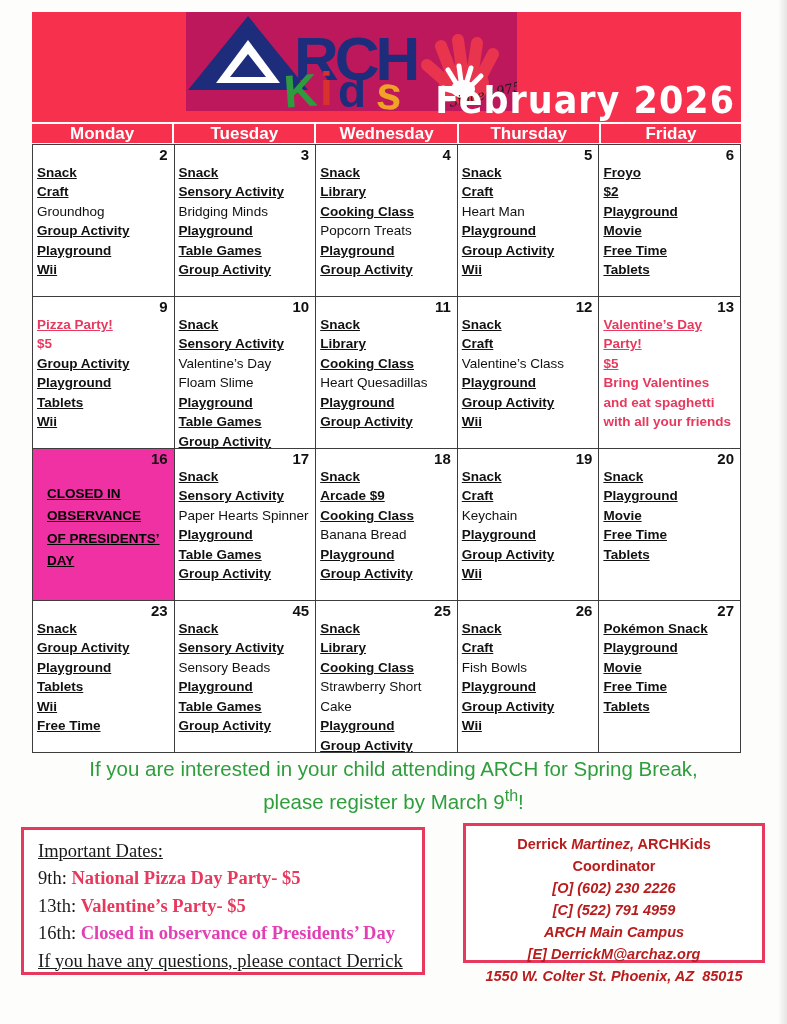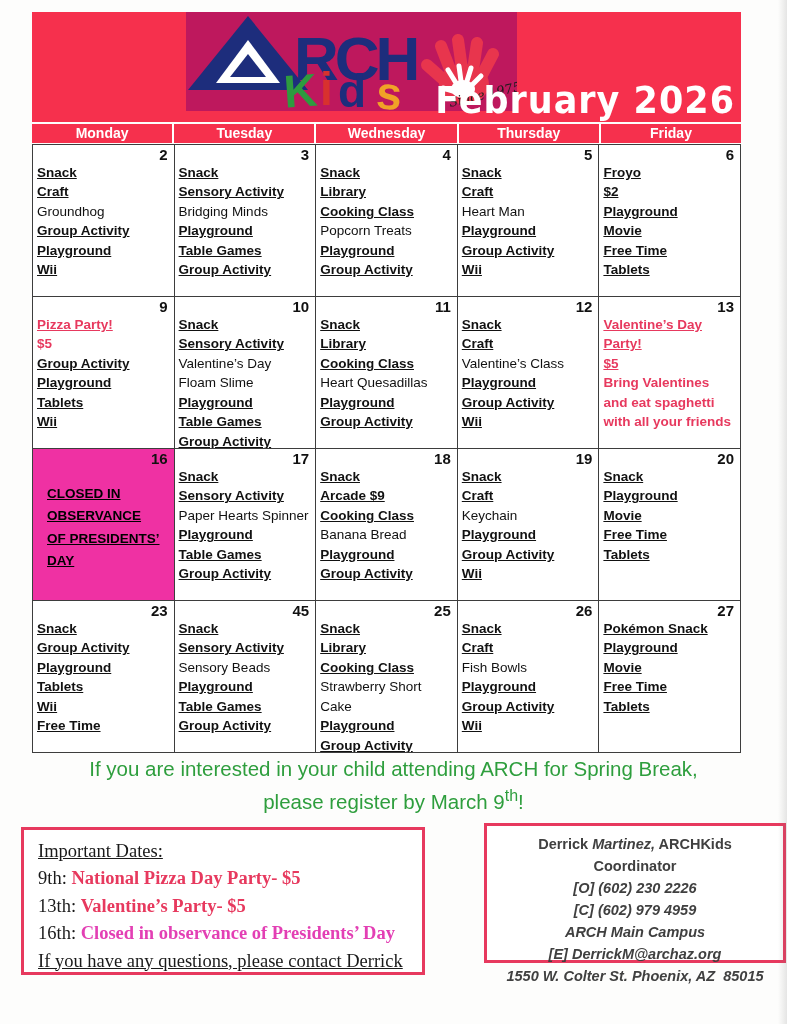--- a/index.html
+++ b/index.html
@@ -30,21 +30,21 @@
     transform:scaleY(1.05);
   }
 
   
   .dayrow {
     position:absolute; left:32px; top:124px; width:709px; height:19px;
     display:flex; gap:2px; background:#ffffff;
   }
   .dayhead {
     flex:1; background:var(--red); color:#fff; font-weight:bold;
-    font-size:14px; text-align:center; line-height:19px;
+    font-size:17px; text-align:center; line-height:19px;
   }
 
   
   .grid {
     position:absolute; left:32px; top:144px; width:709px;
     display:grid; grid-template-columns:repeat(5,1fr); grid-auto-rows:152px;
     border-top:1px solid #3d3d3d; border-left:1px solid #3d3d3d;
     background:#fff;
   }
   .cell {
@@ -83,21 +83,21 @@
   }
   .dates-box .u { text-decoration:underline; }
   .id-label { font-weight:normal; color:#1a1a1a; }
   .id-crimson { font-weight:bold; color:var(--crimson); }
   .id-magenta { font-weight:bold; color:var(--magenta); }
 
   .contact-box {
     position:absolute; left:463px; top:823px; width:302px; height:140px;
     border:3px solid var(--crimson); background:#fff;
     text-align:center; font-weight:bold; font-size:14.5px; line-height:1.52;
-    padding:7px 18px; color:#404040;margin-left:21px;
+    padding:7px 18px; color:#b91c1c;
   }
   .contact-line { font-style:italic; white-space:pre-wrap; }
   .contact-name { font-style:normal; }
   .contact-name .it { font-style:italic; }
 
   
   .scan-edge {
     position:absolute; right:0; top:0; width:9px; height:100%;
     background:linear-gradient(to right, rgba(0,0,0,0), rgba(120,120,120,0.18));
   }
@@ -399,20 +399,20 @@
     <div>
       <span class="id-label">16th:</span>
       <span class="id-magenta">Closed in observance of Presidents’ Day</span>
     </div>
     <div class="u">If you have any questions, please contact Derrick</div>
   </div>
 
   <div class="contact-box">
     <div class="contact-name"><span>Derrick </span><span class="it">Martinez,</span><span> ARCHKids Coordinator</span></div>
     <div class="contact-line">[O] (602) 230 2226</div>
-    <div class="contact-line">[C] (602) 979 4959</div>
+    <div class="contact-line">[C] (522) 791 4959</div>
     <div class="contact-line">ARCH Main Campus</div>
     <div class="contact-line">[E] DerrickM@archaz.org</div>
     <div class="contact-line">1550 W. Colter St. Phoenix, AZ  85015</div>
   </div>
 
   <div class="scan-edge"></div>
 </div>
 
 </body></html>

